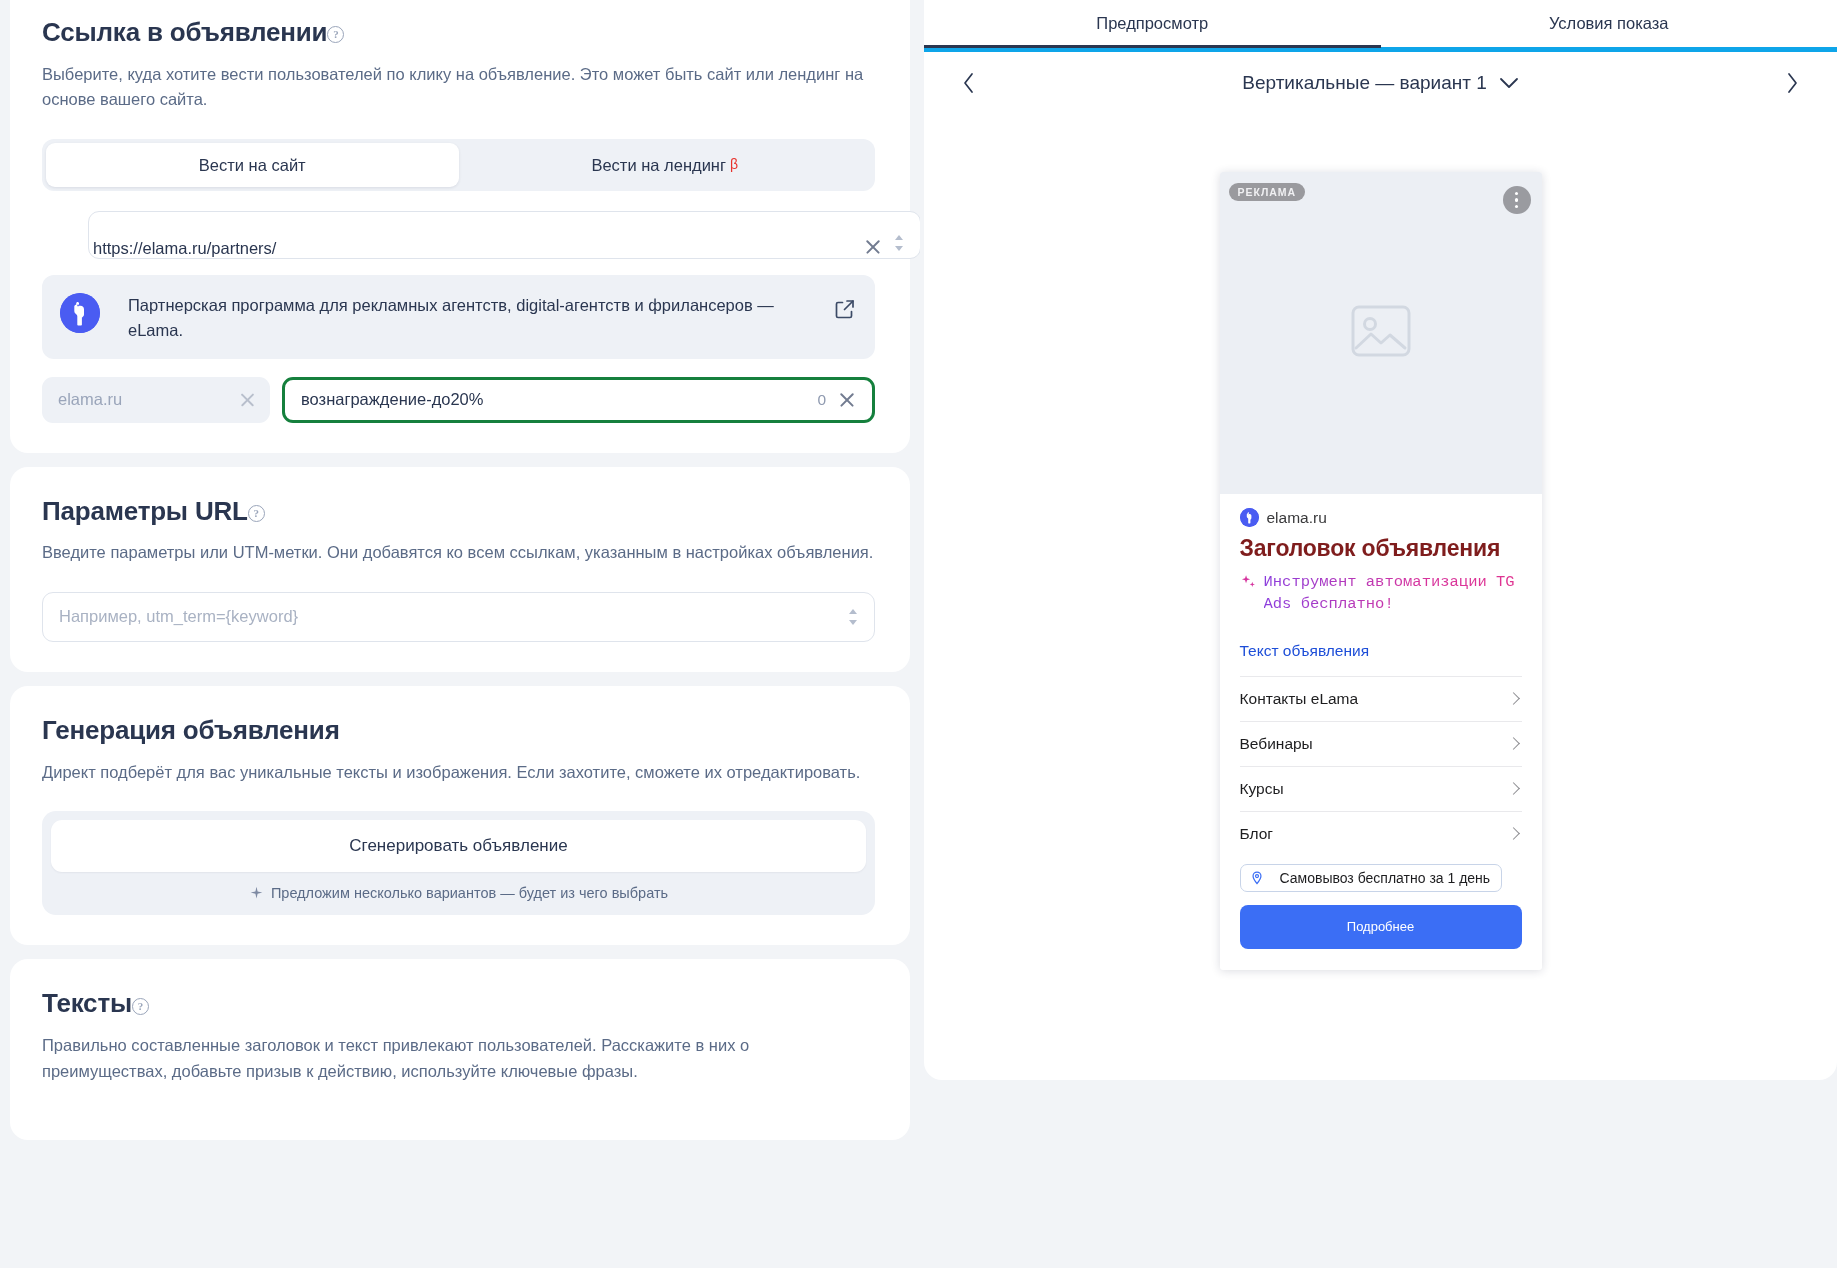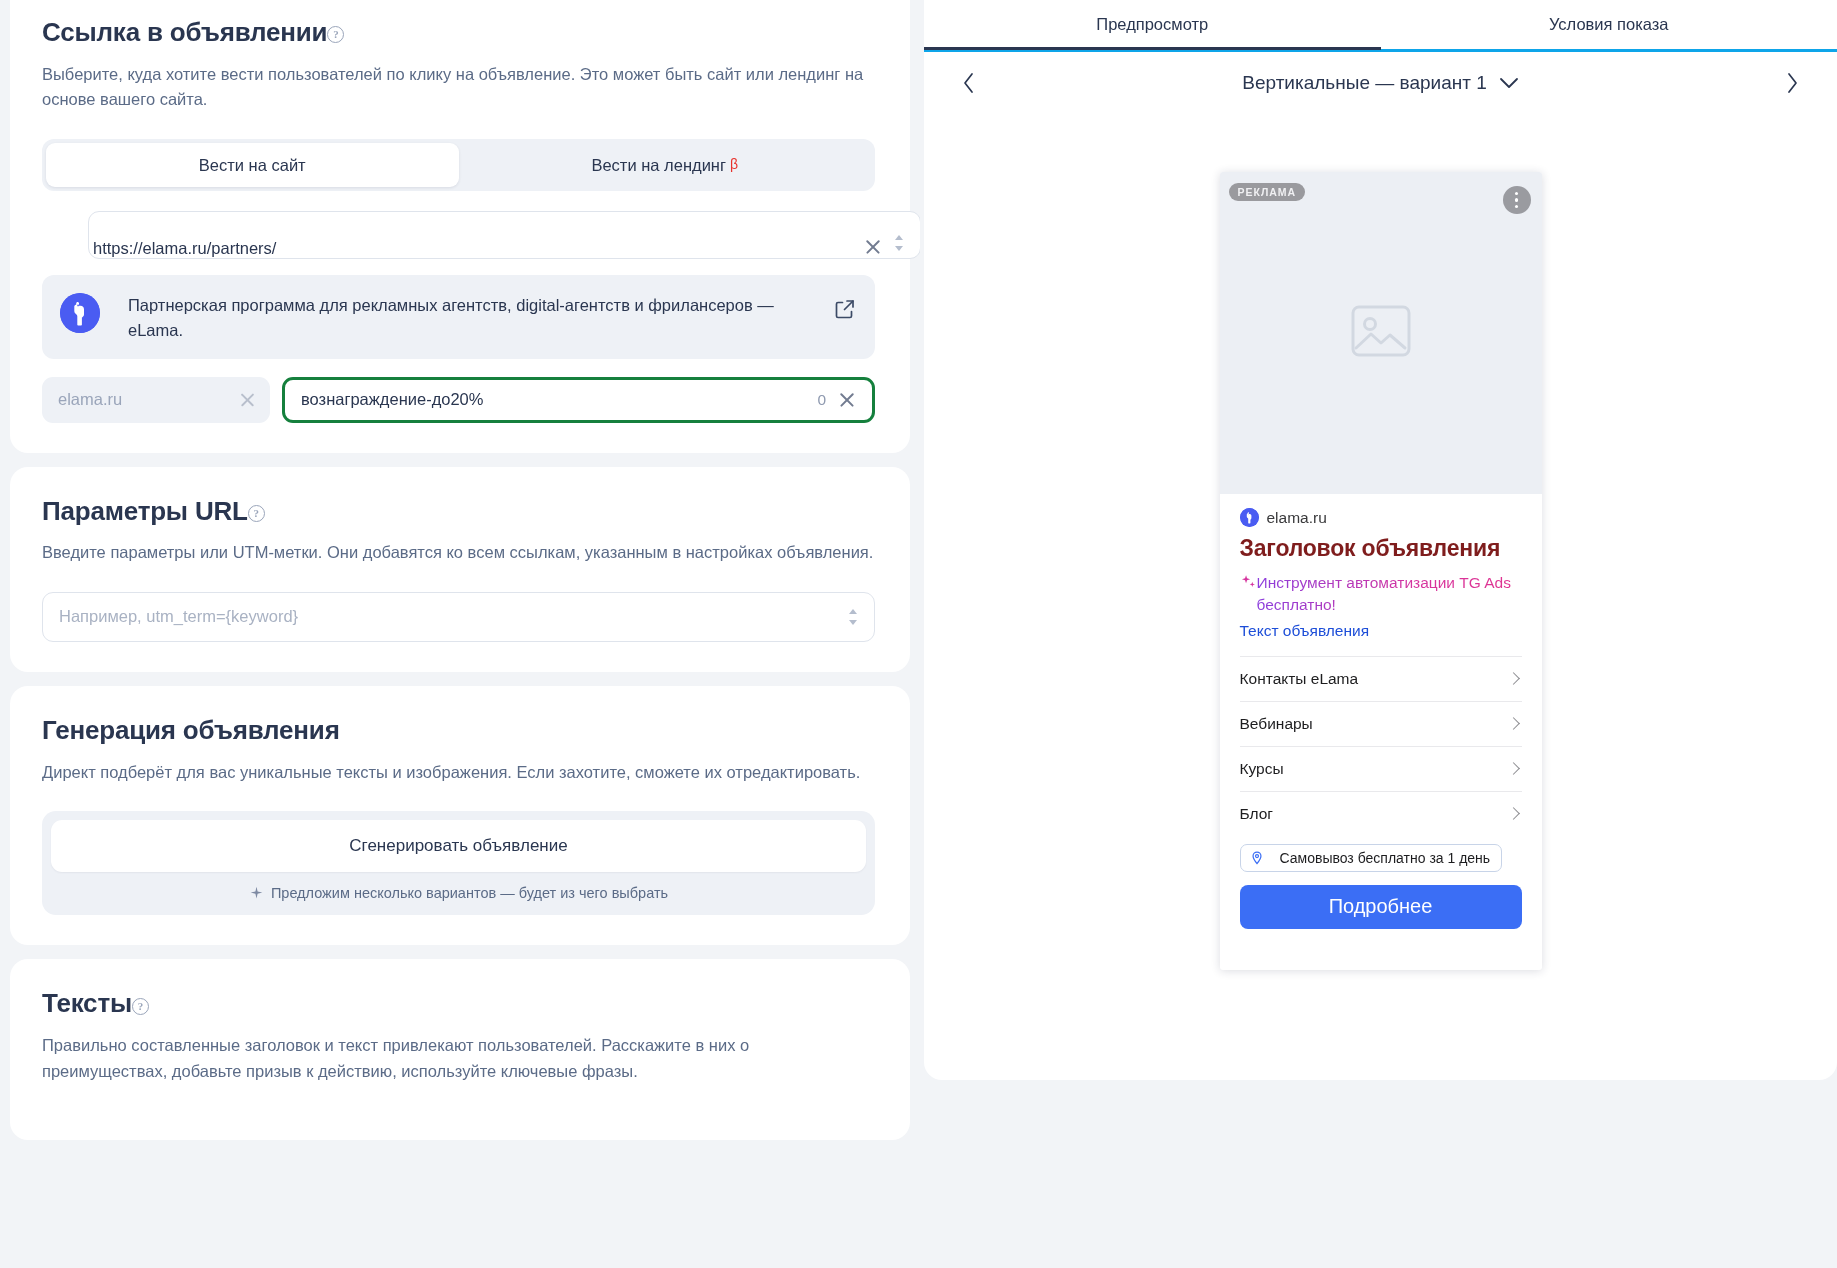--- a/index.html
+++ b/index.html
@@ -274,21 +274,21 @@
     left: 4px; top: 0;
     width: 913px;
     height: 1080px;
     background: #fff;
     border-radius: 0 0 18px 18px;
     overflow: hidden;
   }
   .tabs {
     display: flex;
     height: 52px;
-    border-bottom: 3px solid #0ea5e9;
+    border-bottom: 5px solid #0ea5e9;
   }
   .tab {
     flex: 1;
     display:flex; align-items:center; justify-content:center;
     font-size: 16.5px;
     color: #2a3650;
     cursor: pointer;
     position: relative;
   }
   .tab.active::after {
@@ -382,24 +382,25 @@
   .ad-domain { font-size: 15.5px; color: #3a3a3c; }
   .ad-headline {
     font-size: 23px;
     font-weight: 700;
     color: #7f1d1d;
     line-height: 1.23;
     margin: 0 0 10px 0;
     letter-spacing: -0.2px;
   }
   .ad-promo {
-    display: flex; gap: 0;
+    display: flex; gap: 7px;
     font-size: 15.5px;
     line-height: 1.37;
-    margin-bottom: 7px;
+    margin-bottom: 27px;
+    font-family: Liberation Mono, monospace;
   }
   .ad-promo .promo-text {
     background: linear-gradient(90deg,#8b3ddd 0%, #d6349e 60%, #e0338f 100%);
     -webkit-background-clip: text;
     background-clip: text;
     color: transparent;
   }
   .sparkle-promo { width: 17px; height: 17px; margin-top: 2px; flex:0 0 auto;}
   .ad-text { font-size: 15.5px; color: #1d4ed8; margin-bottom: 14px; }
   .ad-links { margin-top: 2px; }
@@ -424,21 +425,21 @@
     margin: 8px 0 13px 0;
     align-self: flex-start;
   }
   .pin-icon { width: 14px; height: 14px; flex:0 0 auto; }
   .ad-cta {
     height: 44px;
     background: #3b6ef5;
     color: #fff;
     border-radius: 8px;
     display: flex; align-items: center; justify-content: center;
-    font-size: 20px;
+    font-size: 13px;
     cursor: pointer;
     margin-bottom: 20px;
   }
 </style>
 </head>
 <body>
 
 <div class="app">
 
   <div class="left-col">

